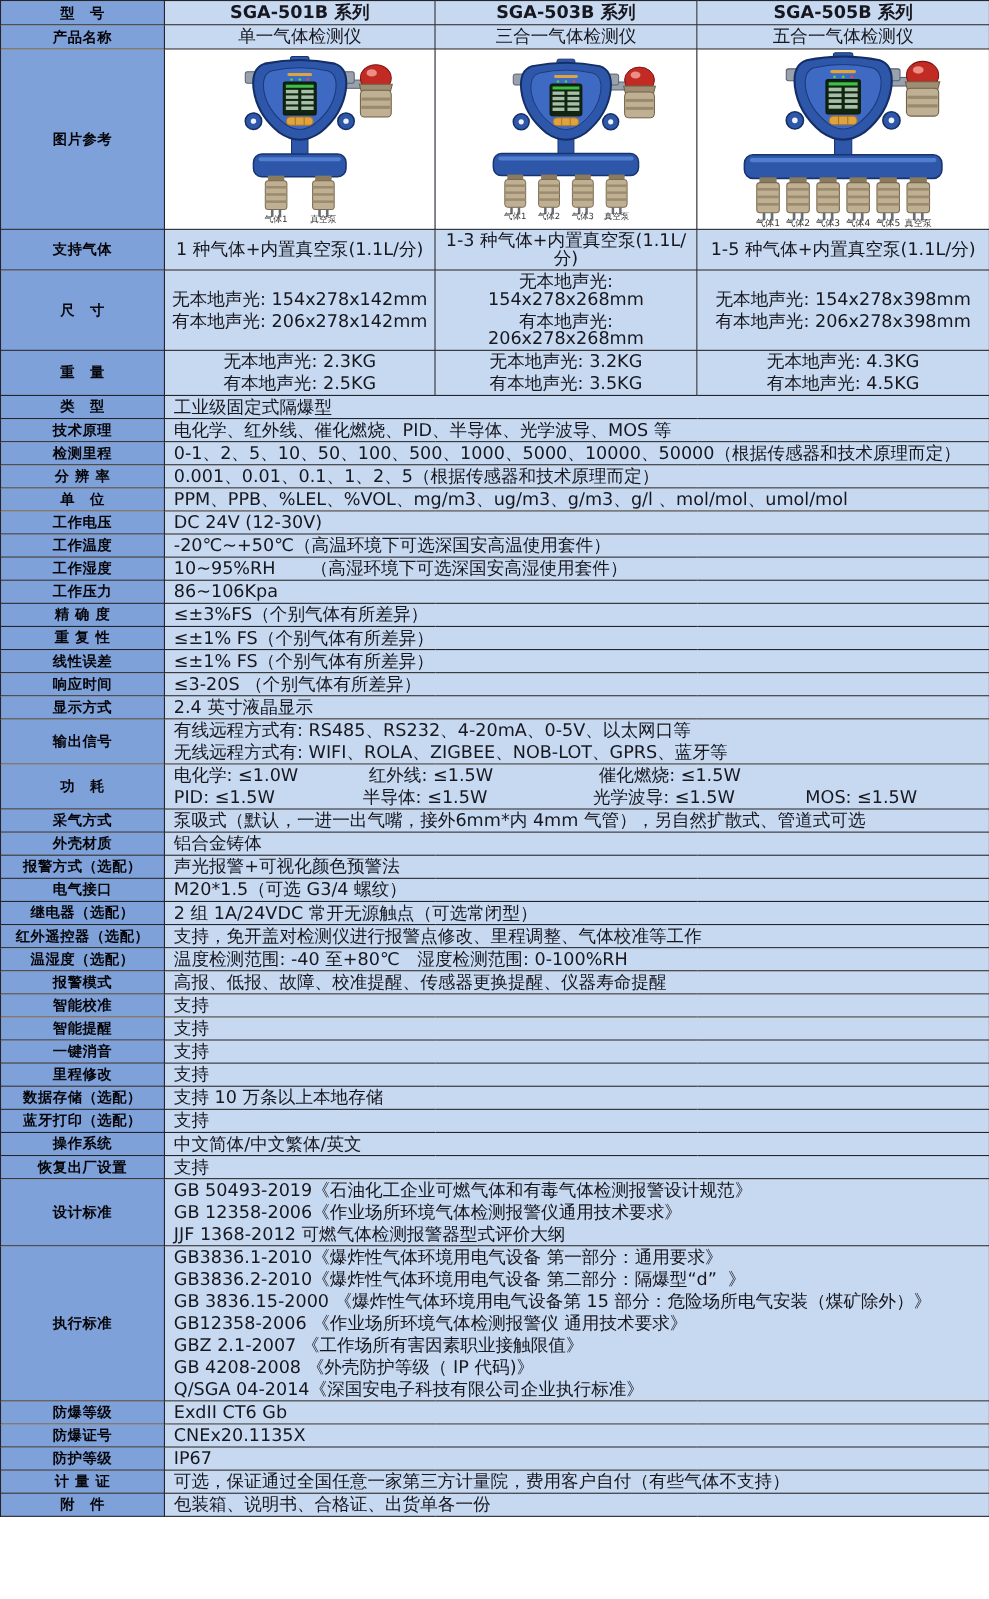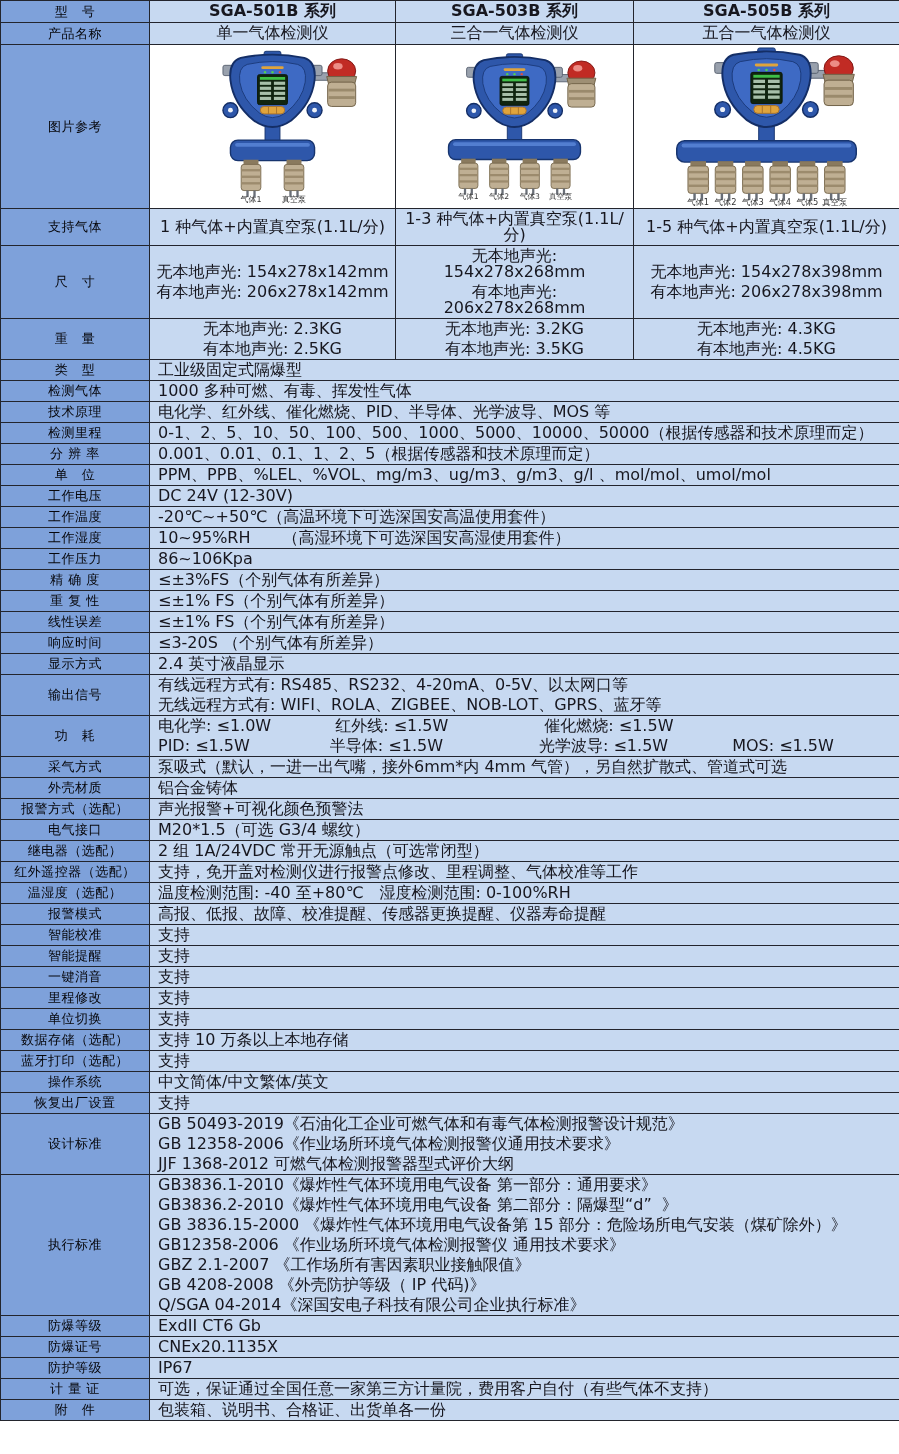--- a/index.html
+++ b/index.html
@@ -12,21 +12,21 @@
   body{
     width:899px;
     background:#ffffff;
     color:#17171F;
     font-family:"DejaVu Sans","Liberation Sans",sans-serif;
   }
   table{width:899px;border-collapse:collapse;table-layout:fixed;}
   th,td{border:1px solid var(--border);vertical-align:middle;overflow:hidden;}
   th.lbl{
     background:var(--label-bg);
-    font-size:13px;font-weight:normal;color:#06060A;
+    font-size:13px;font-weight:bold;color:#06060A;
     text-align:center;padding:1px 2px;letter-spacing:0.5px;
   }
   td.val{background:var(--cell-bg);font-size:16px;padding:0 8px;text-align:left;}
   td.center{text-align:center;padding:0 4px;}
   .bold .line, td.bold{font-weight:bold;}
   td.img{background:#ffffff;height:164px;padding:1px;text-align:left;}
   .line{line-height:16px;padding:2px 0;white-space:pre-wrap;}
   svg{display:block;margin:0 auto;}
   svg text{font-family:"DejaVu Sans","Liberation Sans",sans-serif;}
 </style>
@@ -368,26 +368,20 @@
           <div class="line">有本地声光: 4.5KG</div>
         </td>
       </tr>
       <tr>
         <th class="lbl">类　型</th>
         <td class="val" colspan="3">
           <div class="line">工业级固定式隔爆型</div>
         </td>
       </tr>
       <tr>
-        <th class="lbl">检测气体</th>
-        <td class="val" colspan="3">
-          <div class="line">1000 多种可燃、有毒、挥发性气体</div>
-        </td>
-      </tr>
-      <tr>
         <th class="lbl">技术原理</th>
         <td class="val" colspan="3">
           <div class="line">电化学、红外线、催化燃烧、PID、半导体、光学波导、MOS 等</div>
         </td>
       </tr>
       <tr>
         <th class="lbl">检测里程</th>
         <td class="val" colspan="3">
           <div class="line">0-1、2、5、10、50、100、500、1000、5000、10000、50000（根据传感器和技术原理而定）</div>
         </td>
@@ -533,26 +527,20 @@
         </td>
       </tr>
       <tr>
         <th class="lbl">一键消音</th>
         <td class="val" colspan="3">
           <div class="line">支持</div>
         </td>
       </tr>
       <tr>
         <th class="lbl">里程修改</th>
-        <td class="val" colspan="3">
-          <div class="line">支持</div>
-        </td>
-      </tr>
-      <tr>
-        <th class="lbl">单位切换</th>
         <td class="val" colspan="3">
           <div class="line">支持</div>
         </td>
       </tr>
       <tr>
         <th class="lbl">数据存储（选配）</th>
         <td class="val" colspan="3">
           <div class="line">支持 10 万条以上本地存储</div>
         </td>
       </tr>

